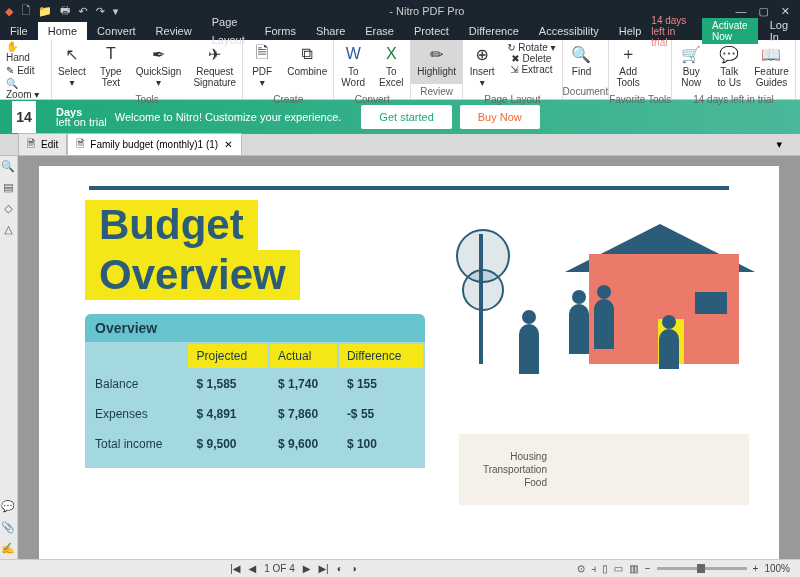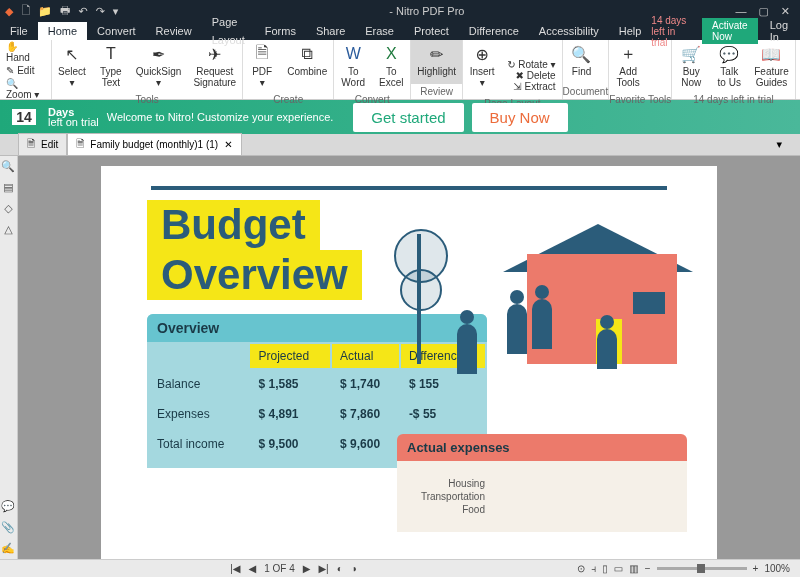--- a/index.html
+++ b/index.html
@@ -21,36 +21,36 @@
 .leftbtns{width:52px;border-right:1px solid #ddd;padding:0 6px;font-size:10px;color:#333}
 .leftbtns div{padding:1px 0;cursor:pointer}
 .rgroup{display:flex;flex-direction:column;border-right:1px solid #ddd;padding:0}
 .rgroup .btns{display:flex;flex:1}
 .rgroup .lbl{text-align:center;font-size:10px;color:#666;padding:2px 0}
 .rbtn{display:flex;flex-direction:column;align-items:center;justify-content:flex-start;padding:4px 6px;cursor:pointer;font-size:10px;color:#333;text-align:center;min-width:38px}
 .rbtn.sel{background:#d8d8d8}
 .rbtn .ico{height:20px;display:flex;align-items:center;justify-content:center;font-size:16px}
 .rbtn .txt{margin-top:2px;line-height:11px}
 .trnotice{height:34px;background:linear-gradient(90deg,#1fa87a,#4ab89a);display:flex;align-items:center;padding:0 12px;color:#fff}
-.trnotice .daysbox{background:#fff;color:#333;width:24px;height:16px;display:flex;align-items:center;justify-content:center;font-weight:bold;font-size:14px;margin-right:12px}
+.trnotice .daysbox{background:#fff;color:#333;width:24px;height:32px;display:flex;align-items:center;justify-content:center;font-weight:bold;font-size:14px;margin-right:20px}
 .trnotice .daystxt{font-size:11px;line-height:10px;margin-right:8px}
 .trnotice .msg{font-size:11px;margin-right:12px}
-.trnotice .btn{padding:6px 18px;margin-left:8px;font-size:15px;cursor:pointer;border-radius:2px}
+.trnotice .btn{padding:6px 18px;margin-left:8px;font-size:11px;cursor:pointer;border-radius:2px}
 .trnotice .btnw{background:#fff;color:#1fa87a}
 .trnotice .btno{background:#fff;color:#ec6b3a}
 .tabstrip{height:22px;background:#d9d9d9;display:flex;align-items:center;padding:0 18px;gap:0;border-bottom:1px solid #bbb}
 .tabstrip .tab{background:#e8e8e8;border:1px solid #bbb;padding:2px 8px;font-size:10px;display:flex;align-items:center;gap:6px;cursor:pointer}
 .tabstrip .tab.active{background:#fff}
 .tabstrip .spacer{flex:1}
 .workspace{display:flex;height:403px}
 .sidetools{width:18px;background:#eaeaea;display:flex;flex-direction:column;padding:4px 0;gap:8px;align-items:center;color:#555;font-size:11px;border-right:1px solid #ccc}
 .sidetools span{cursor:pointer}
 .sidetools .gap{flex:1}
 .docarea{flex:1;background:#999;overflow:hidden;display:flex;justify-content:center}
-.page{background:#fff;width:616px;margin-top:10px;padding:20px 30px 0 30px;position:relative}
+.page{background:#fff;width:740px;margin-top:10px;padding:20px 30px 0 30px;position:relative}
 .topbar{height:4px;background:#2b5c7a;margin:0 20px 10px 20px}
 .budgettitle{display:inline-block;background:#f5e617;padding:0px 14px;font-size:42px;font-weight:600;color:#2b5c7a;margin-left:16px;line-height:50px}
 .ovpanel{background:#a4d8df;margin:14px 0 0 16px;width:340px;border-radius:6px 6px 0 0;padding:0 0 8px 0}
 .ovpanel h3{background:#67c4cf;color:#1a3a47;padding:6px 10px;font-size:14px;border-radius:6px 6px 0 0}
 .ovtbl{width:100%;font-size:12px;color:#1a3a47}
 .ovtbl th{text-align:left;padding:5px 8px;font-weight:normal}
 .ovtbl th.hl{background:#f5e617}
 .ovtbl td{padding:7px 8px}
 .illus{position:absolute;right:30px;top:48px;width:290px;height:200px}
 .house{position:absolute;right:10px;top:40px;width:150px;height:110px;background:#ec7a6b}
@@ -183,21 +183,21 @@
     </div>
     <div class="lbl">Review</div>
   </div>
   <div class="rgroup">
     <div class="btns">
       <div class="rbtn">
           <div class="ico">⊕</div>
           <div class="txt">Insert</div>
           <div>▾</div>
         </div>
-      <div class="rbtn" style="align-items:flex-end;font-size:10px;padding-top:19px">
+      <div class="rbtn" style="align-items:center;font-size:10px;padding-top:2px">
         <div>↻ <span>Rotate</span> ▾</div>
         <div>✖ <span>Delete</span></div>
         <div>⇲ <span>Extract</span></div>
       </div>
     </div>
     <div class="lbl">Page Layout</div>
   </div>
   <div class="rgroup">
     <div class="btns">
       <div class="rbtn">
@@ -306,21 +306,20 @@
         <div class="roof"></div>
         <div class="house"></div>
         <div class="door"></div>
         <div class="win1"></div>
         <div class="person" style="left:60px;top:110px"></div>
         <div class="person" style="left:110px;top:90px"></div>
         <div class="person" style="left:135px;top:85px"></div>
         <div class="person" style="left:200px;top:115px;height:40px"></div>
       </div>
       <div class="actexp">
-        <h3>Actual expenses</h3>
         <div class="items">
           <div>Housing</div>
           <div>Transportation</div>
           <div>Food</div>
         </div>
       </div>
     </div>
   </div>
 </div>
 

